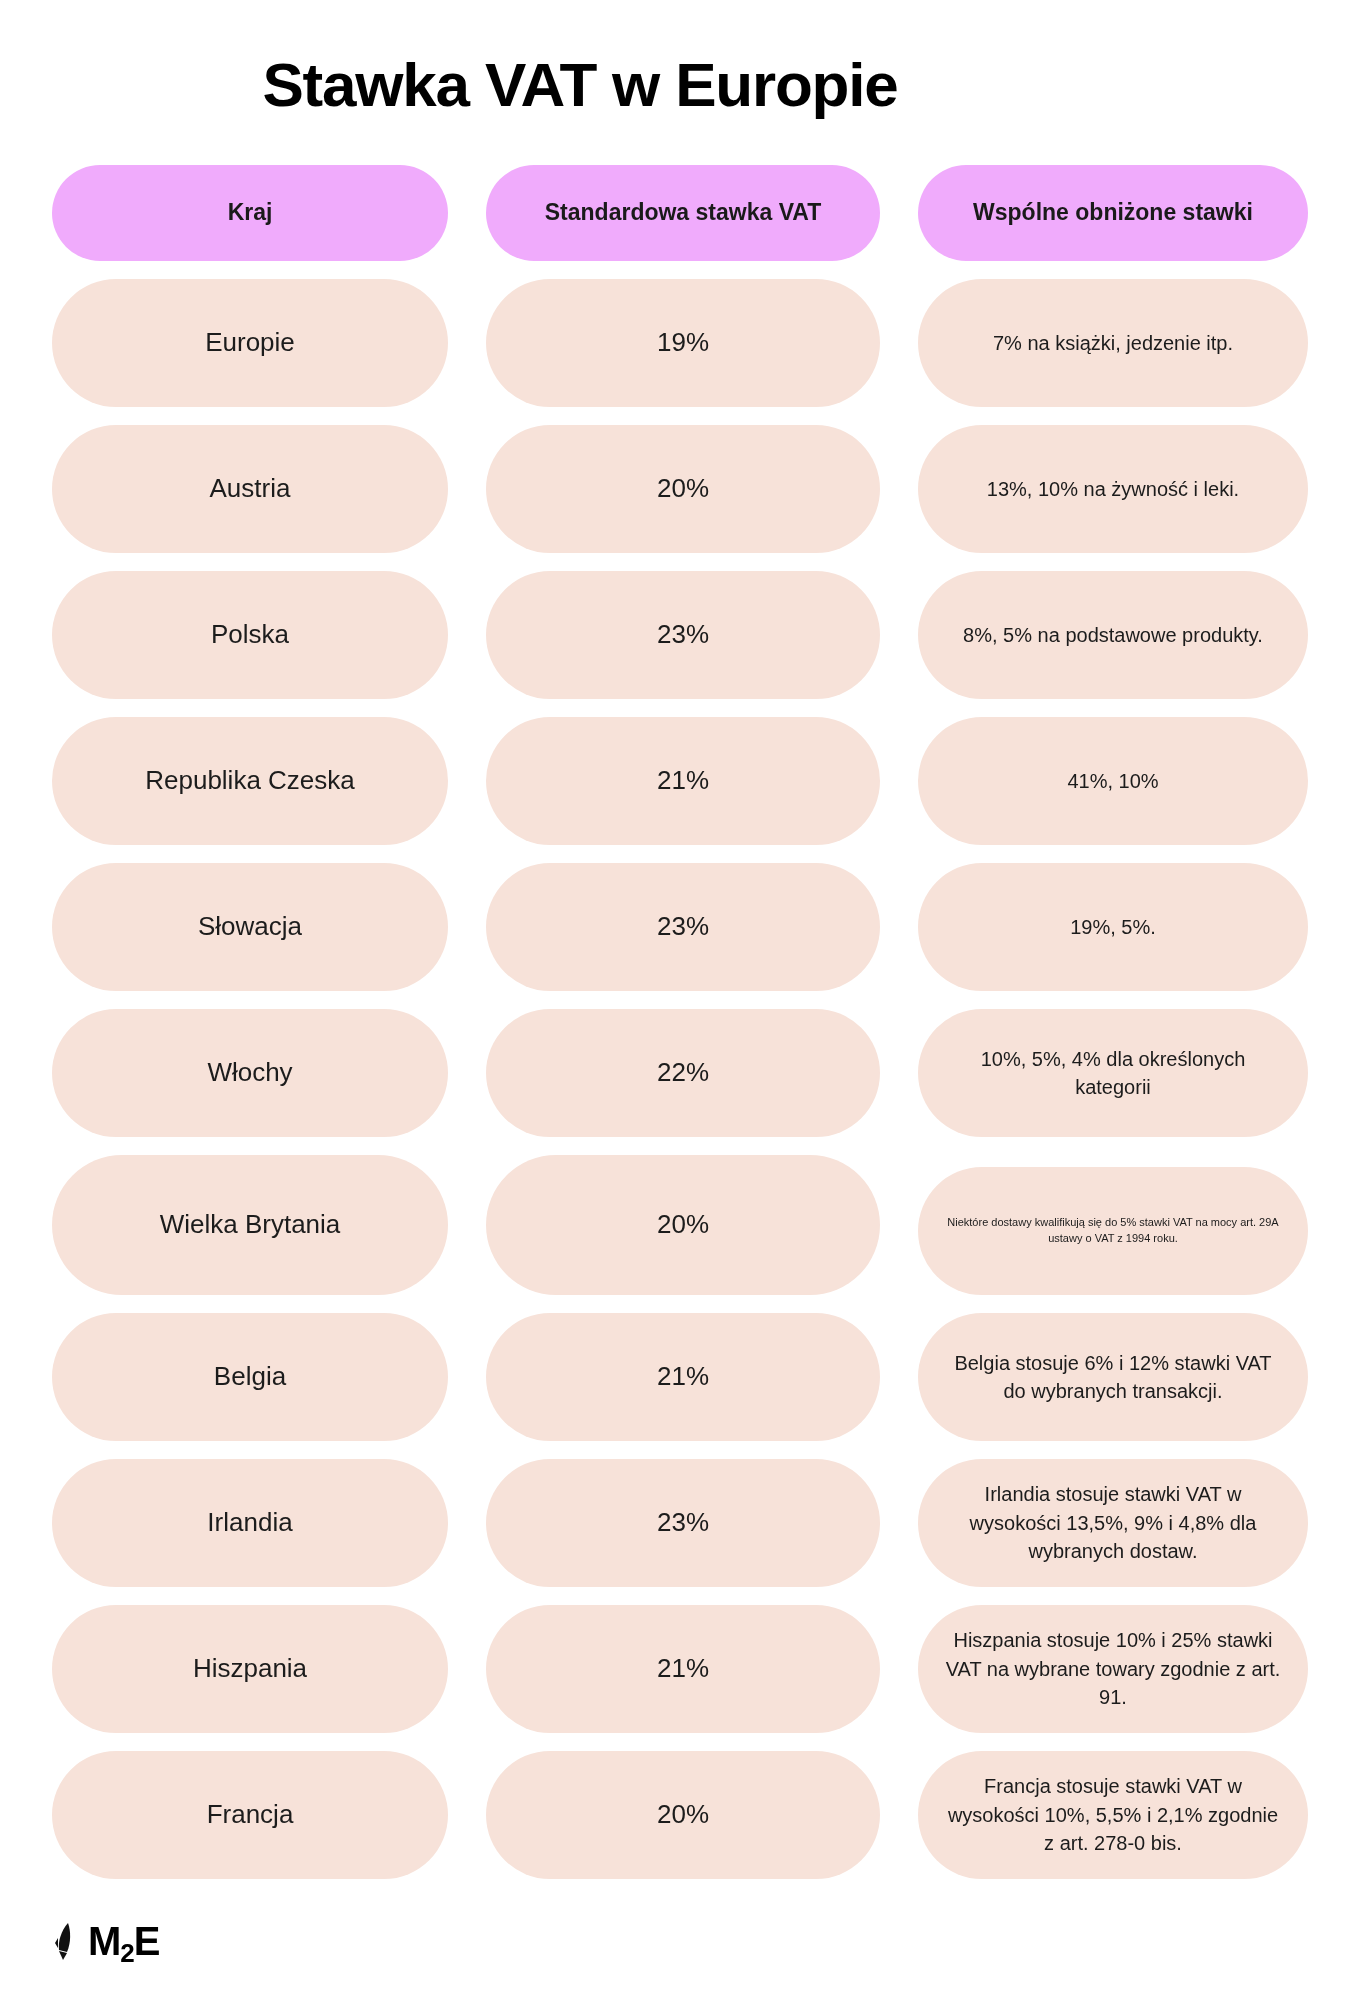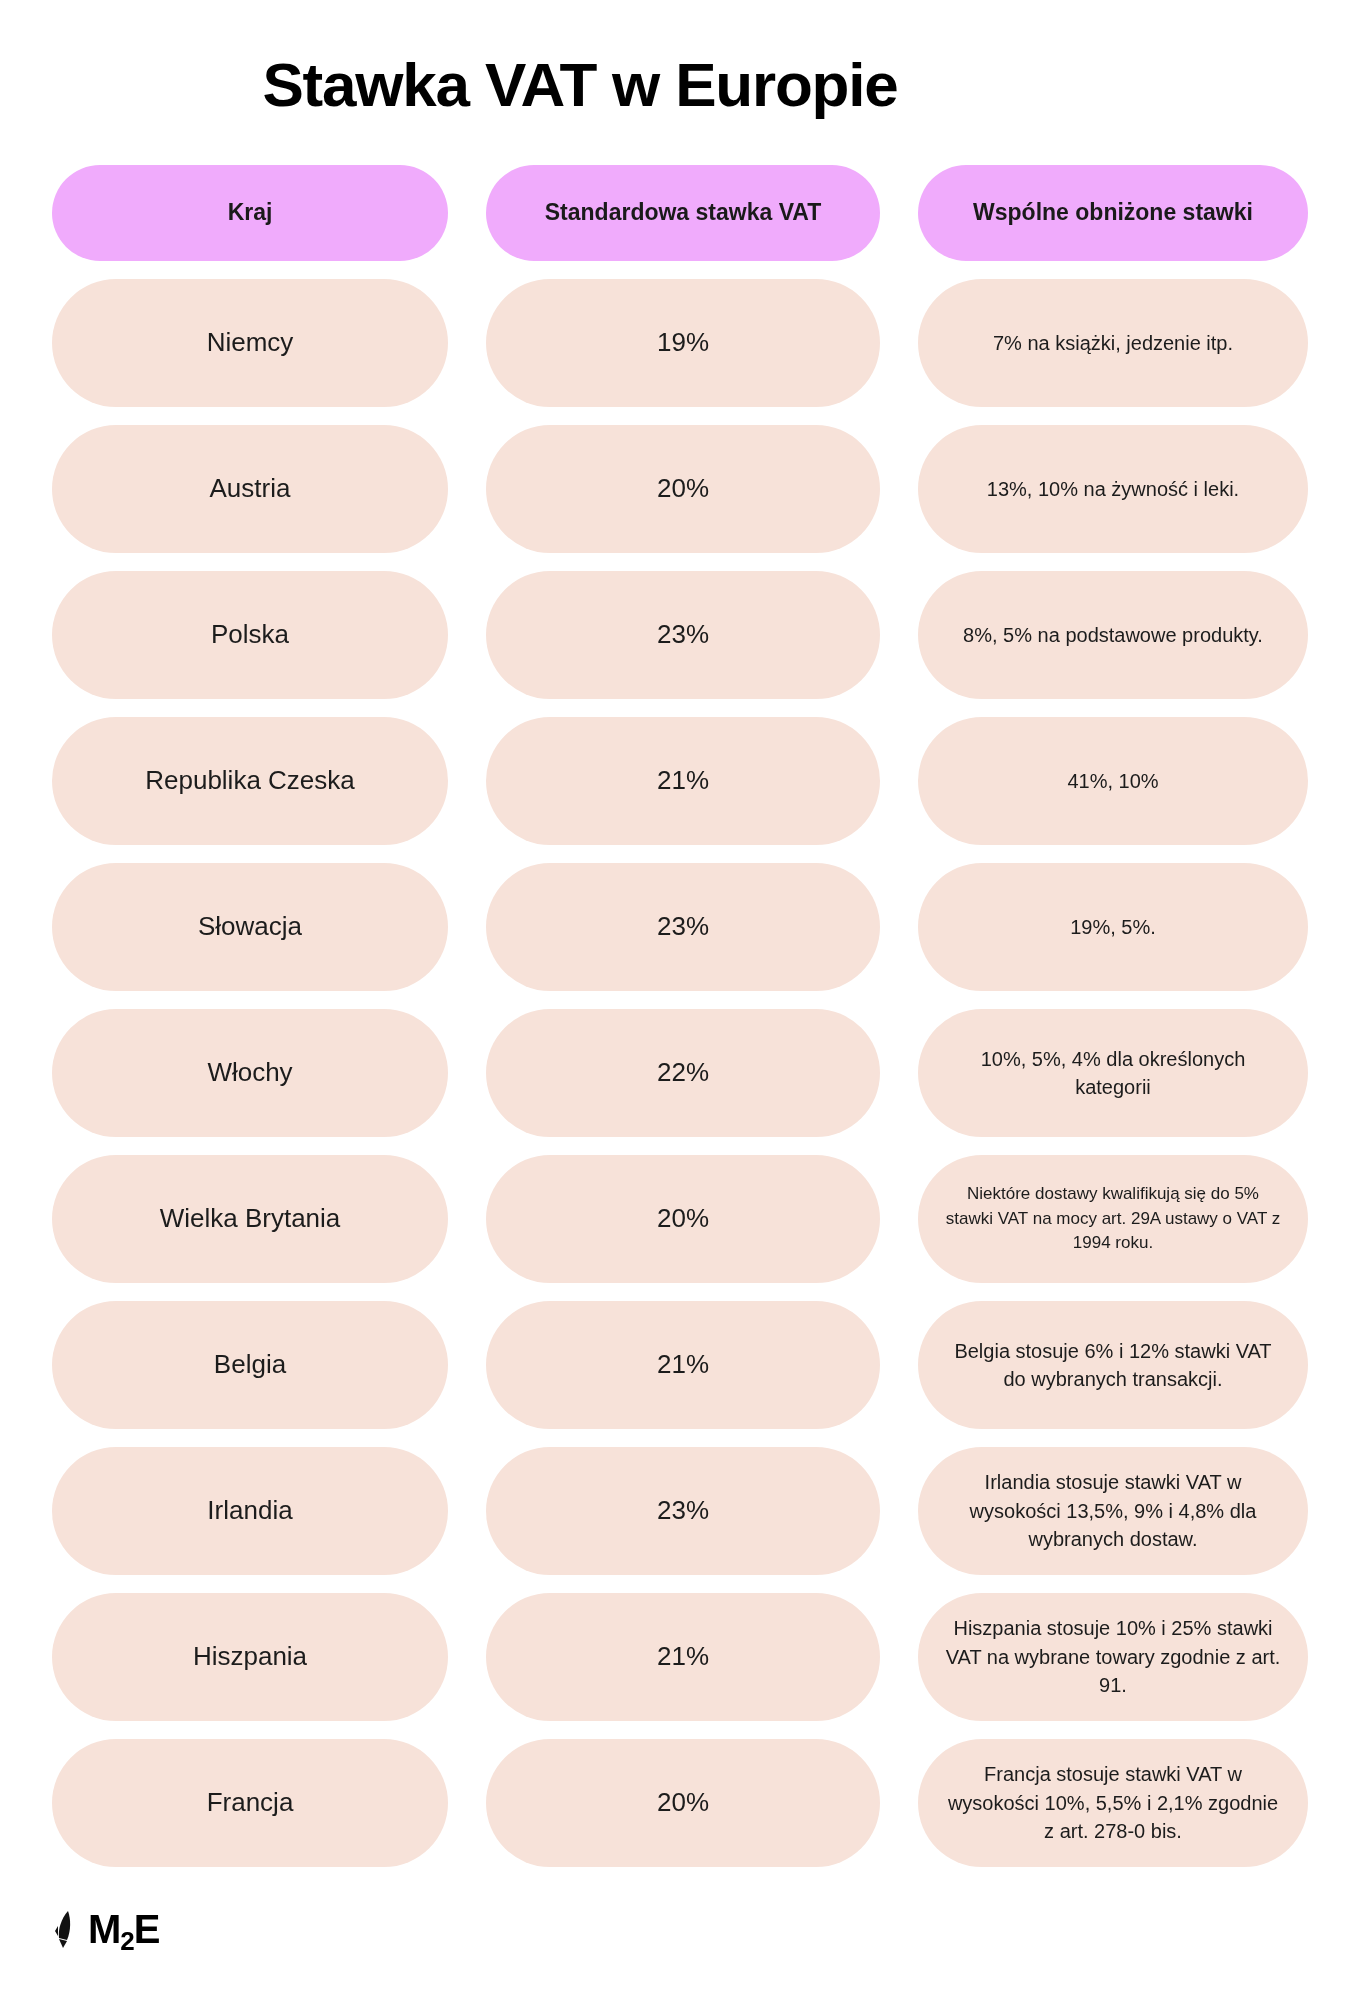--- a/index.html
+++ b/index.html
@@ -89,22 +89,23 @@
     font-weight: 400;
   }
   .row-body .col-reduced {
     font-size: 20px;
     font-weight: 400;
     line-height: 1.42;
     padding: 12px 26px;
   }
   
   .row-body .col-reduced.dense {
-    font-size: 17px;
+    font-size: 11px;
     line-height: 1.45;
+    margin-top: 12px;
   }
 
   
   .footer {
     width: 1256px;
     margin: 42px auto 0;
     display: flex;
     align-items: flex-end;
     gap: 10px;
     padding-bottom: 40px;
@@ -140,21 +141,21 @@
 
   <div class="table">
 
     <div class="row row-header">
       <div class="cell col-country">Kraj</div>
       <div class="cell col-rate">Standardowa stawka VAT</div>
       <div class="cell col-reduced">Wspólne obniżone stawki</div>
     </div>
 
     <div class="row row-body">
-      <div class="cell col-country">Niemcy</div>
+      <div class="cell col-country">Europie</div>
       <div class="cell col-rate">19%</div>
       <div class="cell col-reduced">7% na książki, jedzenie itp.</div>
     </div>
 
     <div class="row row-body">
       <div class="cell col-country">Austria</div>
       <div class="cell col-rate">20%</div>
       <div class="cell col-reduced">13%, 10% na żywność i leki.</div>
     </div>
 

